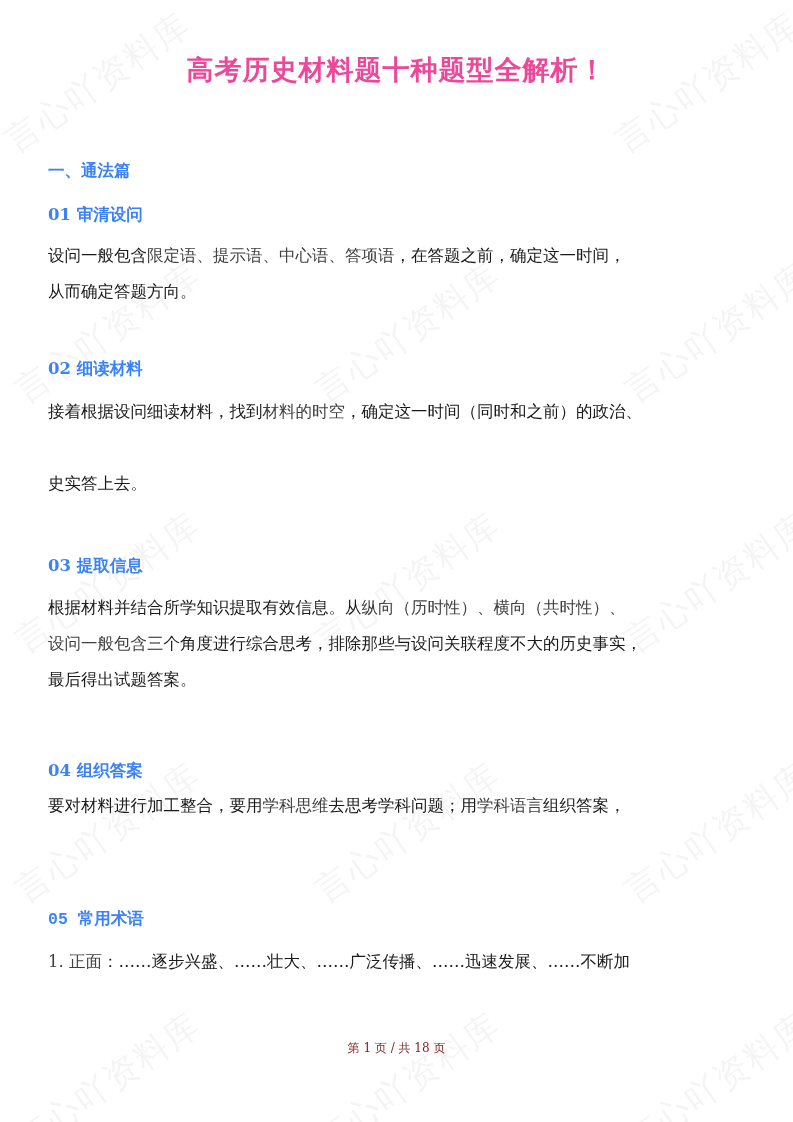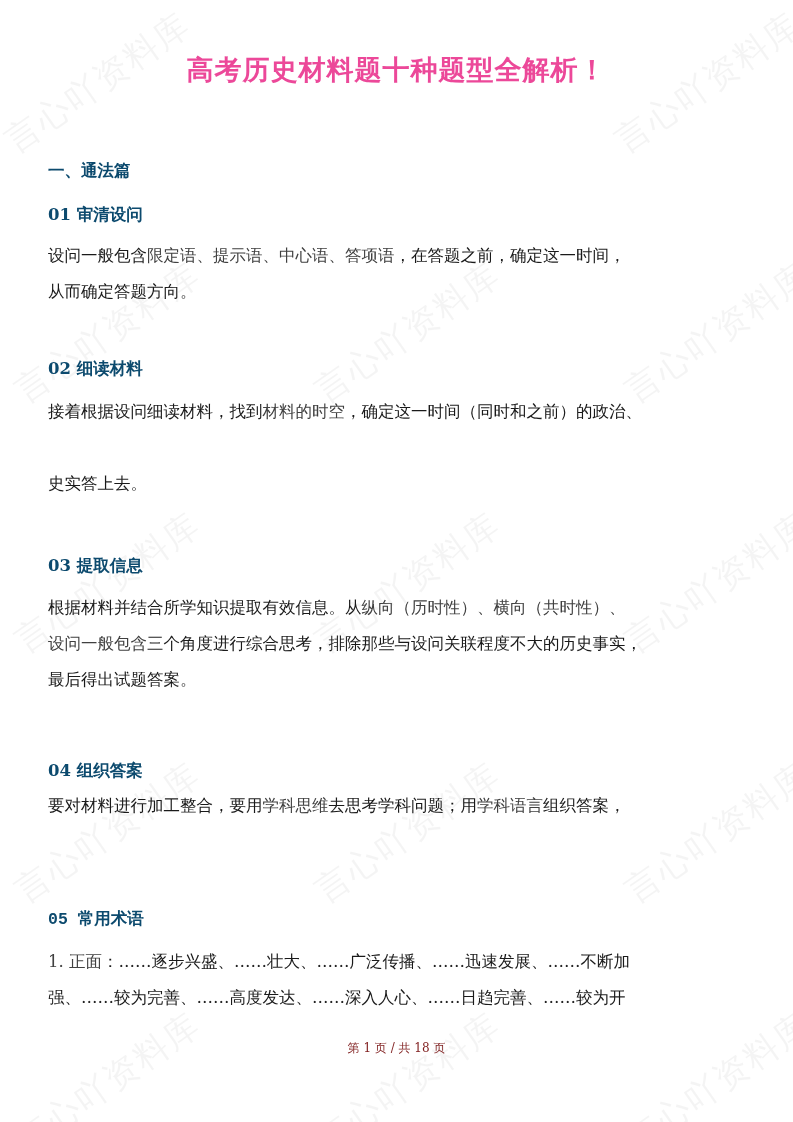--- a/index.html
+++ b/index.html
@@ -3,21 +3,21 @@
 <meta charset="utf-8">
 <style>
   html, body { margin: 0; padding: 0; background: #ffffff; }
   body { width: 793px; height: 1122px; position: relative; overflow: hidden;
          font-family: "DejaVu Serif", "Liberation Serif", serif; color: #1a1a1a; }
   .wm { position: absolute; font-family: "DejaVu Sans", sans-serif; font-size: 34px;
         color: rgba(0,0,0,0.045); transform: rotate(-35deg); white-space: nowrap;
         pointer-events: none; letter-spacing: 2px; }
   .title { position: absolute; top: 52px; left: 0; width: 793px; text-align: center;
            font-size: 27px; font-weight: bold; color: #ec4899; letter-spacing: 1px; }
-  .h { position: absolute; left: 48px; font-size: 16.5px; font-weight: bold; color: #0c4a6e; }
+  .h { position: absolute; left: 48px; font-size: 16.5px; font-weight: bold; color: #3b82f6; }
   .p { position: absolute; left: 48px; width: 700px; font-size: 16.5px; line-height: 36px; color: #1a1a1a; }
   .red { color: #404040; }
   .footer { position: absolute; top: 1040px; left: 0; width: 793px; text-align: center;
             font-size: 12px; color: #7f1d1d; }
 </style>
 </head>
 <body>
 
 <div class="wm" style="top:60px;left:-10px;">言心吖资料库</div>
 <div class="wm" style="top:60px;left:600px;">言心吖资料库</div>
@@ -59,16 +59,15 @@
 </div>
 
 <div class="h" style="top:760px;">04  组织答案</div>
 <div class="p" style="top:788px;">
   <span>要对材料进行加工整合，要用</span><span class="red">学科思维</span><span>去思考学科问题；用</span><span class="red">学科语言</span><span>组织答案，</span><br>
 </div>
 
 <div class="h" style="top:908px;font-family:Liberation Mono, monospace;">05  常用术语</div>
 <div class="p" style="top:944px;">
   <span class="red">1. 正面</span><span>：……逐步兴盛、……壮大、……广泛传播、……迅速发展、……不断加</span><br>
-  <span>强、……较为完善、……高度发达、……深入人心、……日趋完善、……较为开</span>
 </div>
 
 <div class="footer">第 1 页 / 共 18 页</div>
 
 </body></html>

